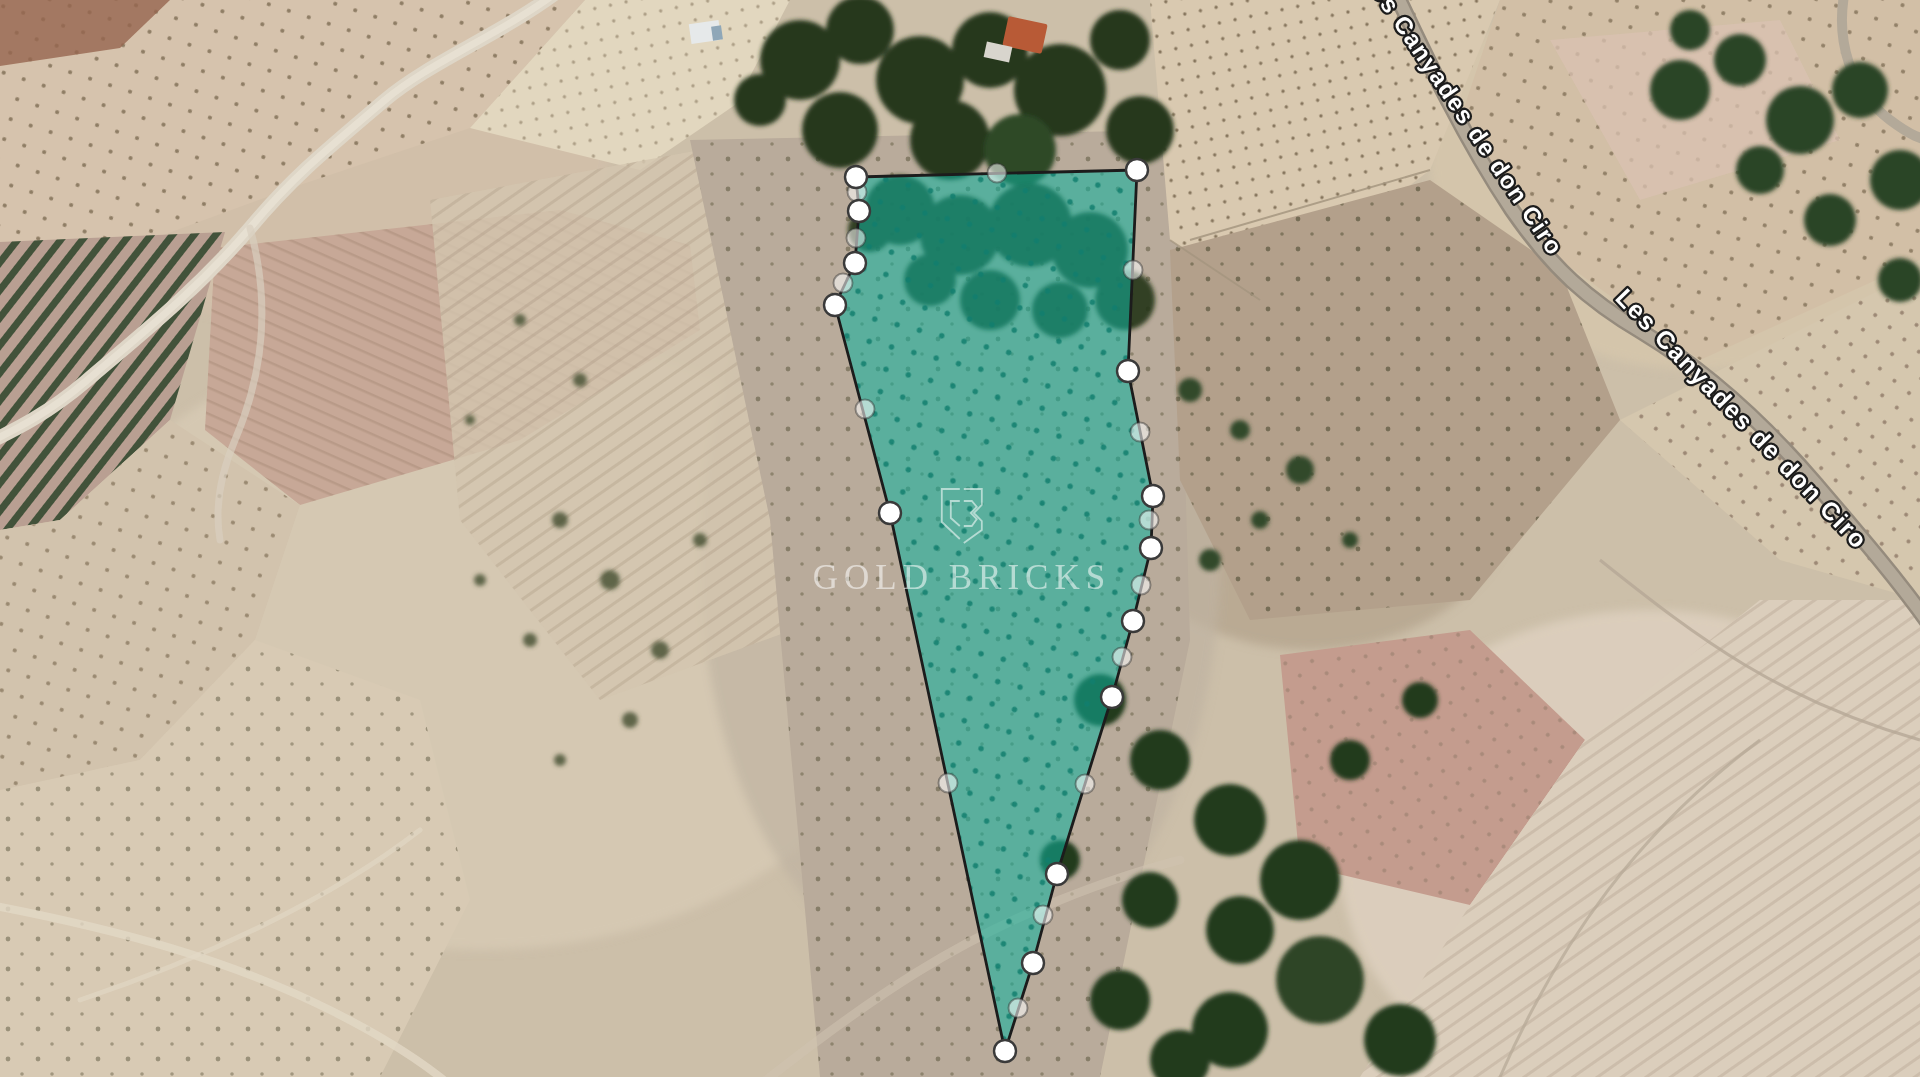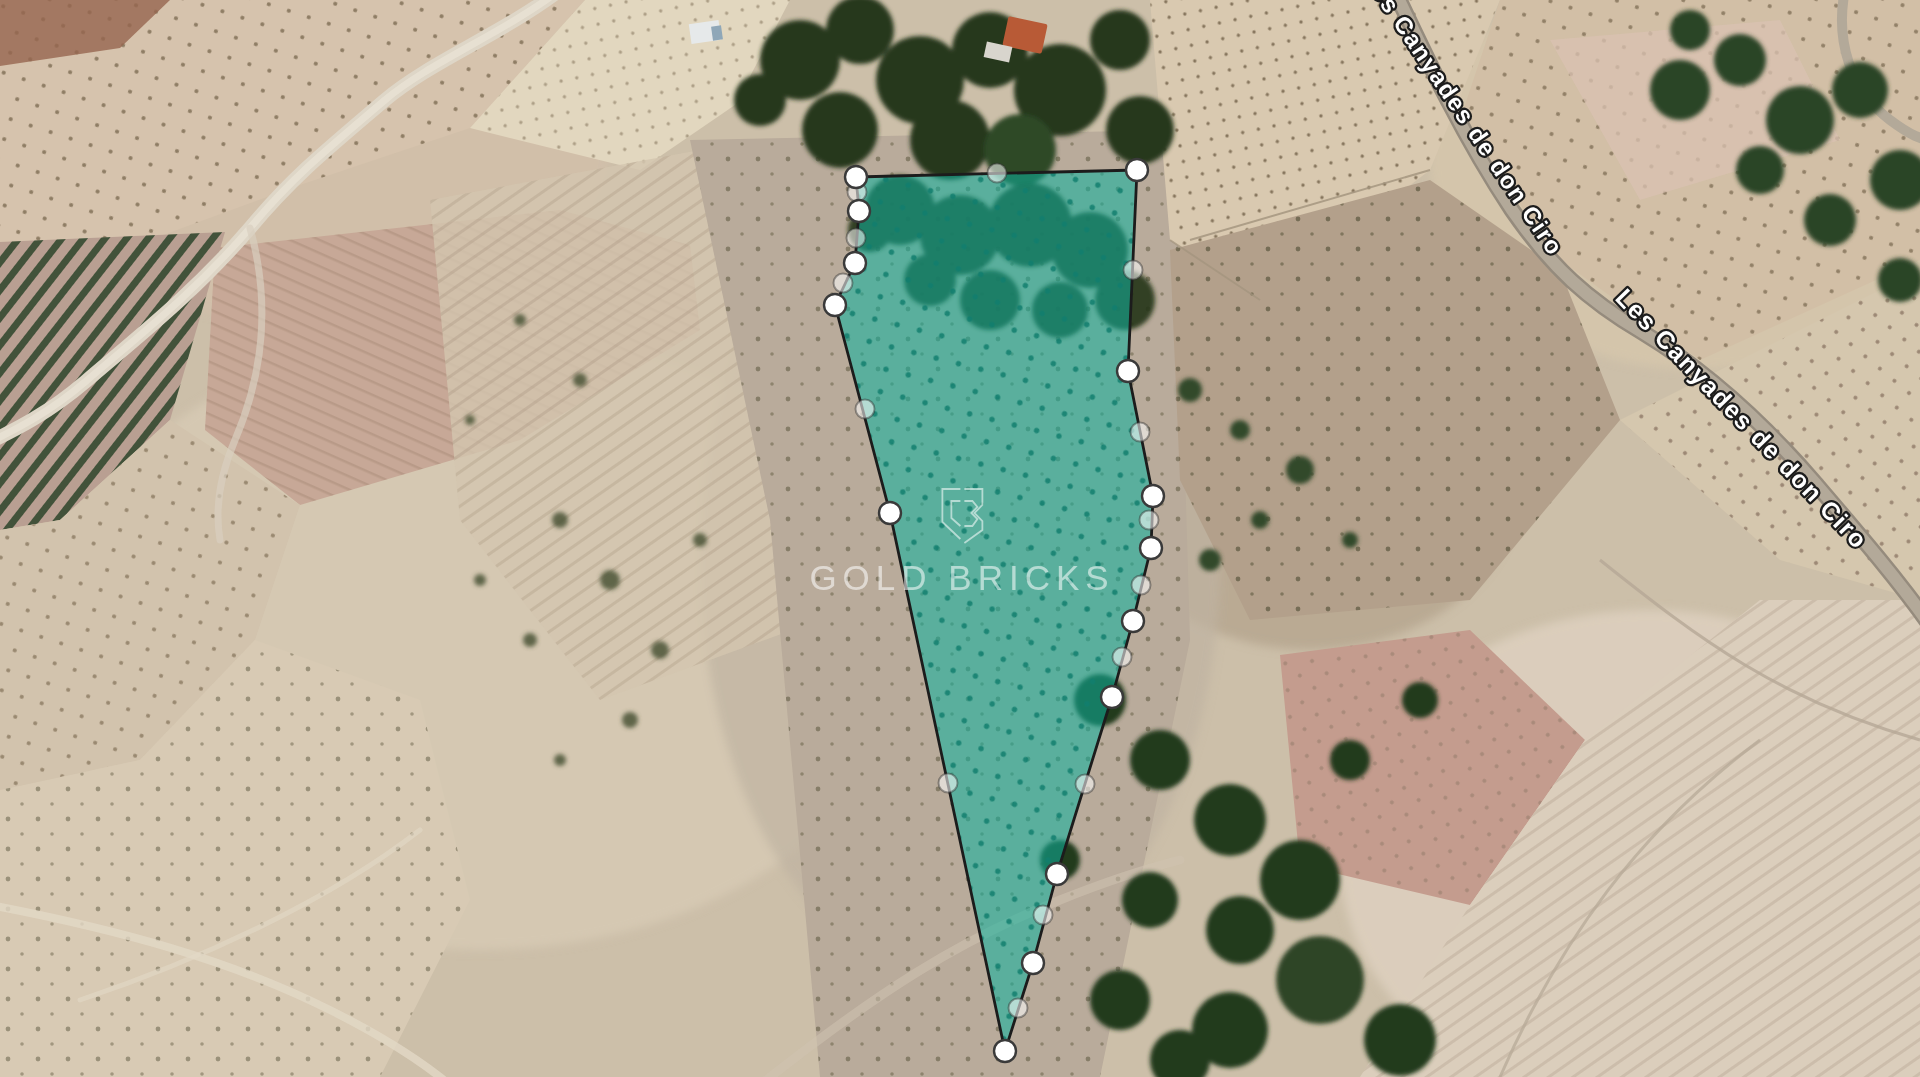--- a/index.html
+++ b/index.html
@@ -23,20 +23,21 @@
     fill:#ffffff;stroke:#1c1c1c;stroke-width:4.6px;
     paint-order:stroke;stroke-linejoin:round;
   }
   .road-label.small{font-size:24px;}
 
   
   .watermark{
     position:absolute;left:962px;top:486px;transform:translateX(-50%);
     display:flex;flex-direction:column;align-items:center;gap:12px;
     pointer-events:none;
+    font-family:Liberation Serif, serif;
   }
   .watermark-text{
     font-size:35px;font-weight:normal;letter-spacing:6px;white-space:nowrap;
     color:rgba(255,255,255,0.55);
   }
   .watermark-logo{opacity:0.55;}
 </style>
 </head>
 <body>
 

